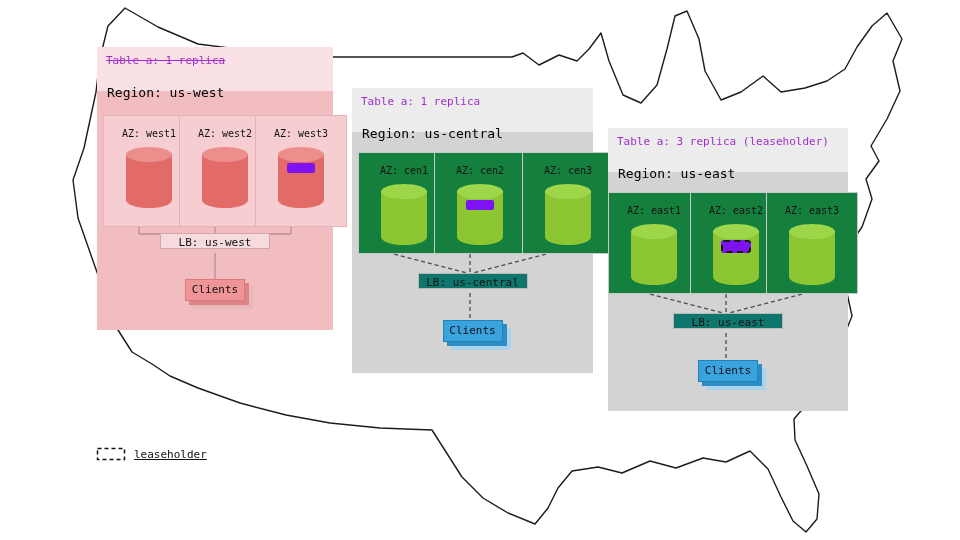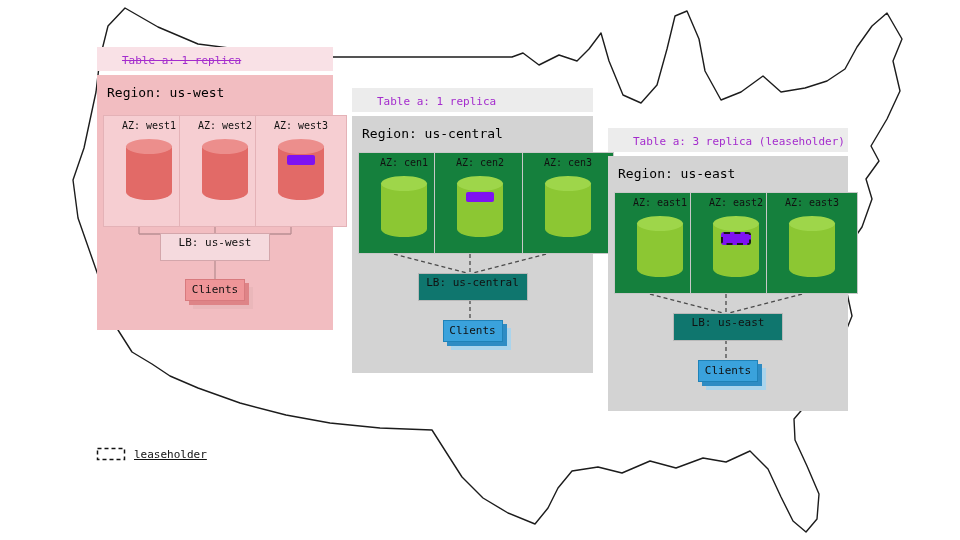--- a/index.html
+++ b/index.html
@@ -7,50 +7,50 @@
     position:relative;width:960px;height:540px;background:#fff;overflow:hidden;
     font-family:"DejaVu Sans Mono","Liberation Mono",monospace;color:#111;
   }
   
   .map-svg{position:absolute;left:0;top:0;z-index:0;}
   .map-path{fill:#ffffff;stroke:#1c1c1c;stroke-width:1.4;stroke-linejoin:round;}
   
   .panel{position:absolute;z-index:2;}
   .panel .bd{position:absolute;top:28px;left:0;right:0;bottom:0;z-index:0;}
   .panel .hdr{
-    position:absolute;top:0;left:0;right:0;height:24px;line-height:28px;
-    padding:0 25px;font-size:11px;color:#a42ccd;z-index:1;white-space:nowrap;overflow:hidden;
+    position:absolute;top:0;left:0;right:0;height:44px;line-height:28px;
+    padding:0 9px;font-size:11px;color:#a42ccd;z-index:1;white-space:nowrap;overflow:hidden;
   }
   .west .hdr{background:#f9e1e6;}
   .gray .hdr{background:#ececec;}
   .west .bd{background:#f2bdc1;}
   .gray .bd{background:#d3d3d3;}
   .strike{text-decoration:line-through;}
   .region-title{position:absolute;left:10px;top:38px;font-size:13px;color:#000;z-index:2;white-space:nowrap;}
   
-  .az{position:absolute;width:92px;box-sizing:border-box;text-align:center;padding-top:3px;z-index:2;}
+  .az{position:absolute;width:92px;box-sizing:border-box;text-align:center;padding-top:11px;z-index:2;}
   .west .az{top:68px;height:112px;background:#f6ced2;border:1px solid #e4b2b7;}
   .gray .az{top:64px;height:102px;background:#15803d;border:1px solid #c8c8c8;}
   .az-label{font-size:10px;line-height:13px;color:#111;white-space:nowrap;}
   
   .cyl{position:relative;width:46px;height:60px;margin:8px auto 0;border-radius:23px/8px;}
   .cyl::before{content:"";position:absolute;left:0;top:-1px;width:46px;height:15px;border-radius:50%;}
   .cyl.green{background:#8cc733;}
   .cyl.green::before{background:#9ed64a;}
   .cyl.red{background:#e26a67;}
   .cyl.red::before{background:#ec8e8c;}
   
   .chip{
     position:absolute;top:15px;left:50%;transform:translateX(-50%);
     width:28px;height:10px;background:#7e12f2;border-radius:2px;
   }
   .chip.lease{width:30px;height:13px;border:2px dashed #1a1a1a;box-sizing:border-box;border-radius:3px;}
   
   .lb{
-    position:absolute;left:50%;transform:translateX(-50%);width:110px;height:28px;
+    position:absolute;left:50%;transform:translateX(-50%);width:110px;height:16px;
     line-height:18px;text-align:center;font-size:11px;box-sizing:border-box;z-index:3;white-space:nowrap;
   }
   .gray .lb{top:185px;background:#0f766e;border:1px solid #b9b9b9;}
   .west .lb{top:186px;background:#f5dade;border:1px solid #d3a6ab;}
   
   .clients{
     position:absolute;left:50%;transform:translateX(-50%);width:60px;height:22px;
     line-height:20px;text-align:center;font-size:11px;box-sizing:border-box;z-index:3;color:#111;
   }
   .gray .clients{top:232px;background:#3aa2dc;border:1px solid #1f82b8;
@@ -138,21 +138,21 @@
     <div class="clients">Clients</div>
   </div>
 
   <div class="panel gray" style="left:608px;top:128px;width:240px;height:283px;">
     <div class="bd"></div>
     <div class="hdr">
       <span>Table a: 3 replica (leaseholder)</span>
     </div>
     <div class="region-title">Region: us-east</div>
 
-    <div class="az" style="left:6px">
+    <div class="az" style="left:0">
       <div class="az-label">AZ: east1</div>
       <div class="cyl green"></div>
     </div>
     <div class="az" style="left:82px">
       <div class="az-label">AZ: east2</div>
       <div class="cyl green">
         <div class="chip lease"></div>
       </div>
     </div>
     <div class="az" style="left:158px">

